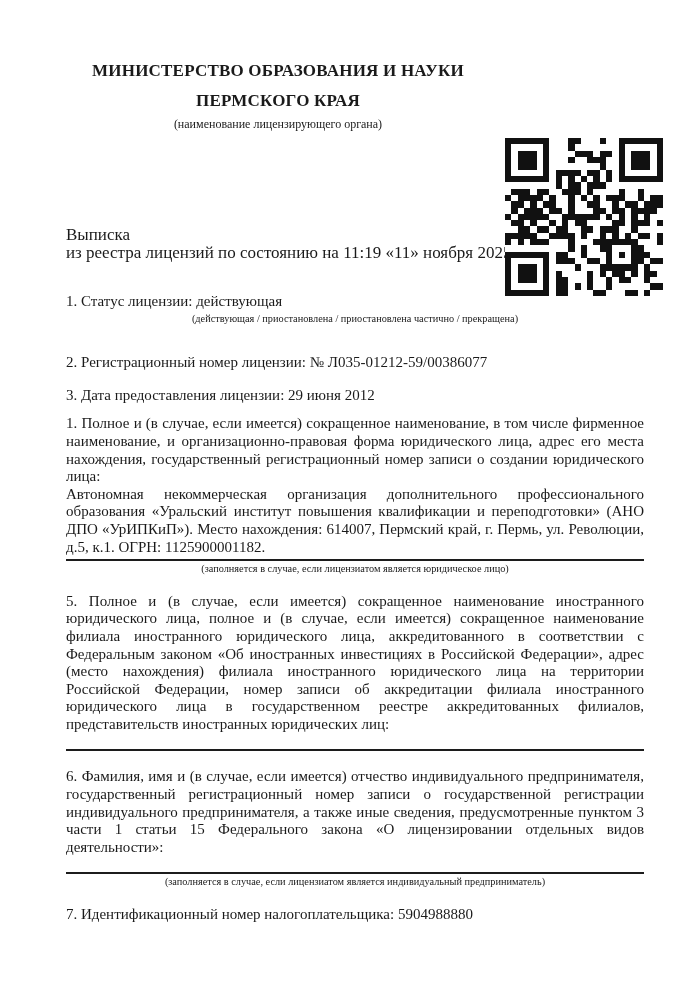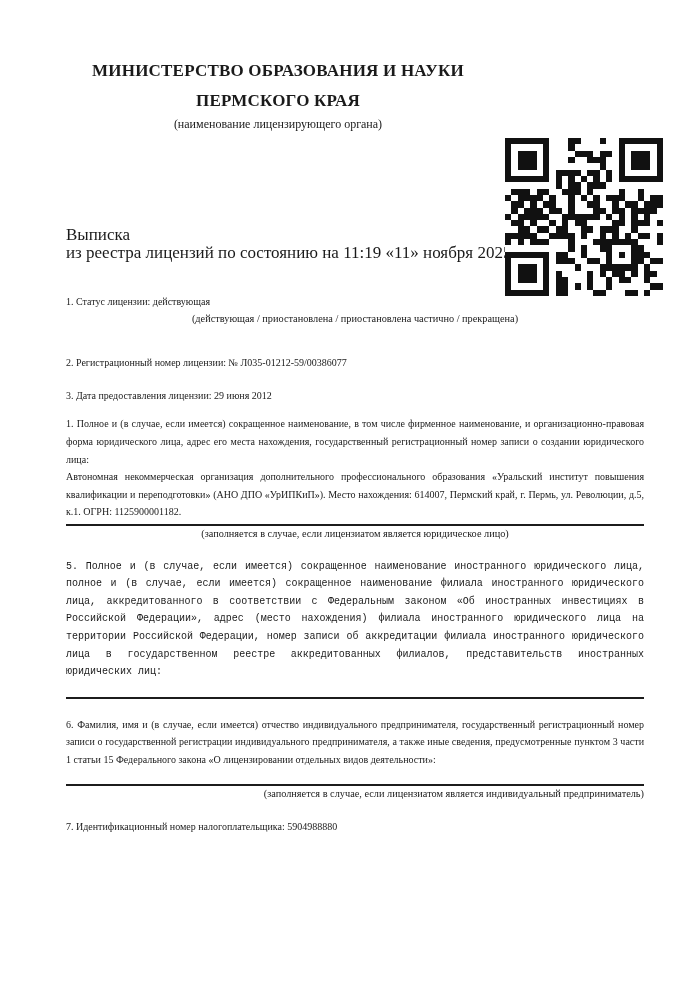--- a/index.html
+++ b/index.html
@@ -26,40 +26,40 @@
   .ministry {
     font-size: 17px; line-height: 30px; font-weight: 700;
     letter-spacing: 0.2px;
   }
   .org-caption { font-size: 12px; line-height: 12px; margin-top: 2px; }
   .doc-title {
     margin-top: 96px; width: 100%;
     text-align: left;
     font-size: 17px; line-height: 17.6px;
   }
-  .body-text { font-size: 10px; line-height: 17.6px; }
+  .body-text { font-size: 15px; line-height: 17.6px; }
   .just { text-align: justify; text-justify: inter-word; }
   .caption {
     font-size: 10.3px; line-height: 12.5px;
     text-align: center; width: 100%;
   }
   .rule { border-top: 2px solid #1c1c1c; width: 100%; height: 0; }
   .s1 { margin-top: 32px; }
   .s1 .caption { margin-top: 2px; }
   .s2 { margin-top: 29px; }
   .s3 { margin-top: 15px; }
   .s4 { margin-top: 11px; }
   .s4 .rule { margin-top: 3px; }
   .s4 .caption { margin-top: 2px; }
-  .s5 { margin-top: 17px; font-family: Liberation Mono, monospace; }
+  .s5 { margin-top: 17px; }
   .s5 .rule { margin-top: 16px; }
   .s5 .caption { margin-top: 2px; }
   .s6 { margin-top: 17px; }
   .s6 .rule { margin-top: 16px; }
-  .s6 .caption { margin-top: 2px; text-align: right; }
+  .s6 .caption { margin-top: 2px; }
   .s7 { margin-top: 17px; }
 </style>
 </head>
 <body>
 
 <div class="page">
 
   <div class="qr">
       <svg viewBox="0 0 25 25" shape-rendering="crispEdges" fill="#111">
         <rect x="0" y="0" width="25" height="25" fill="#fff"></rect>

